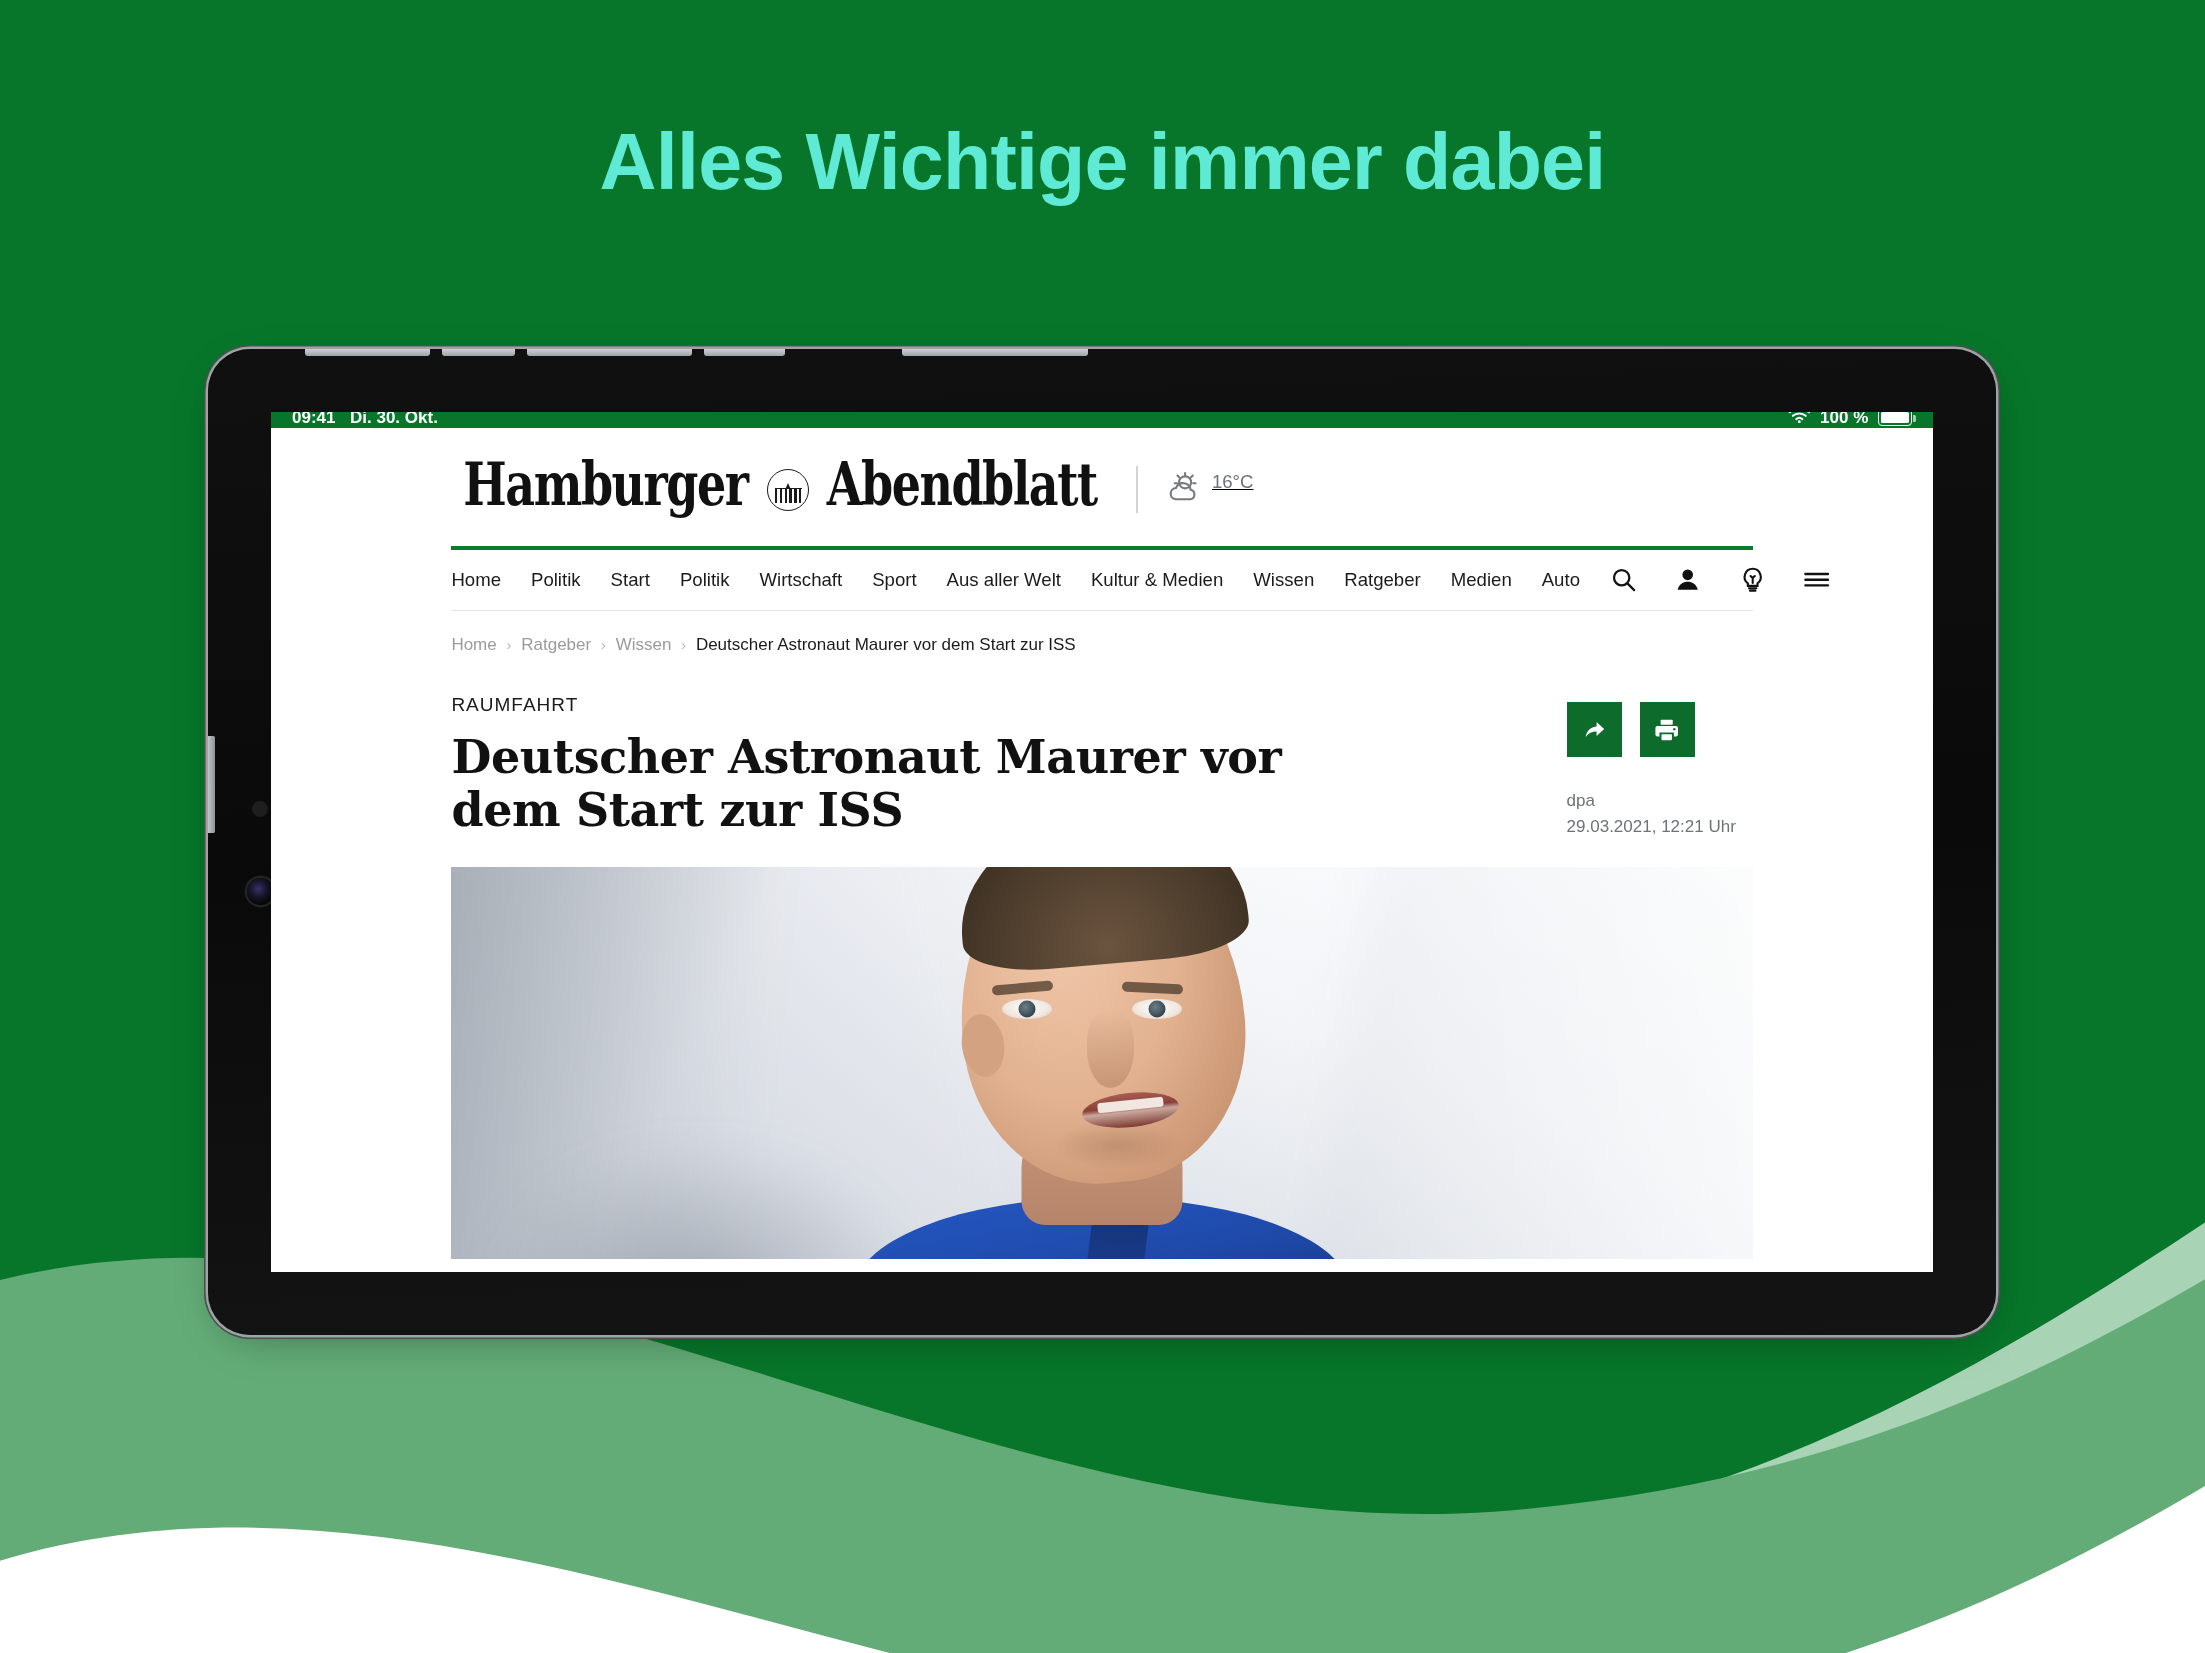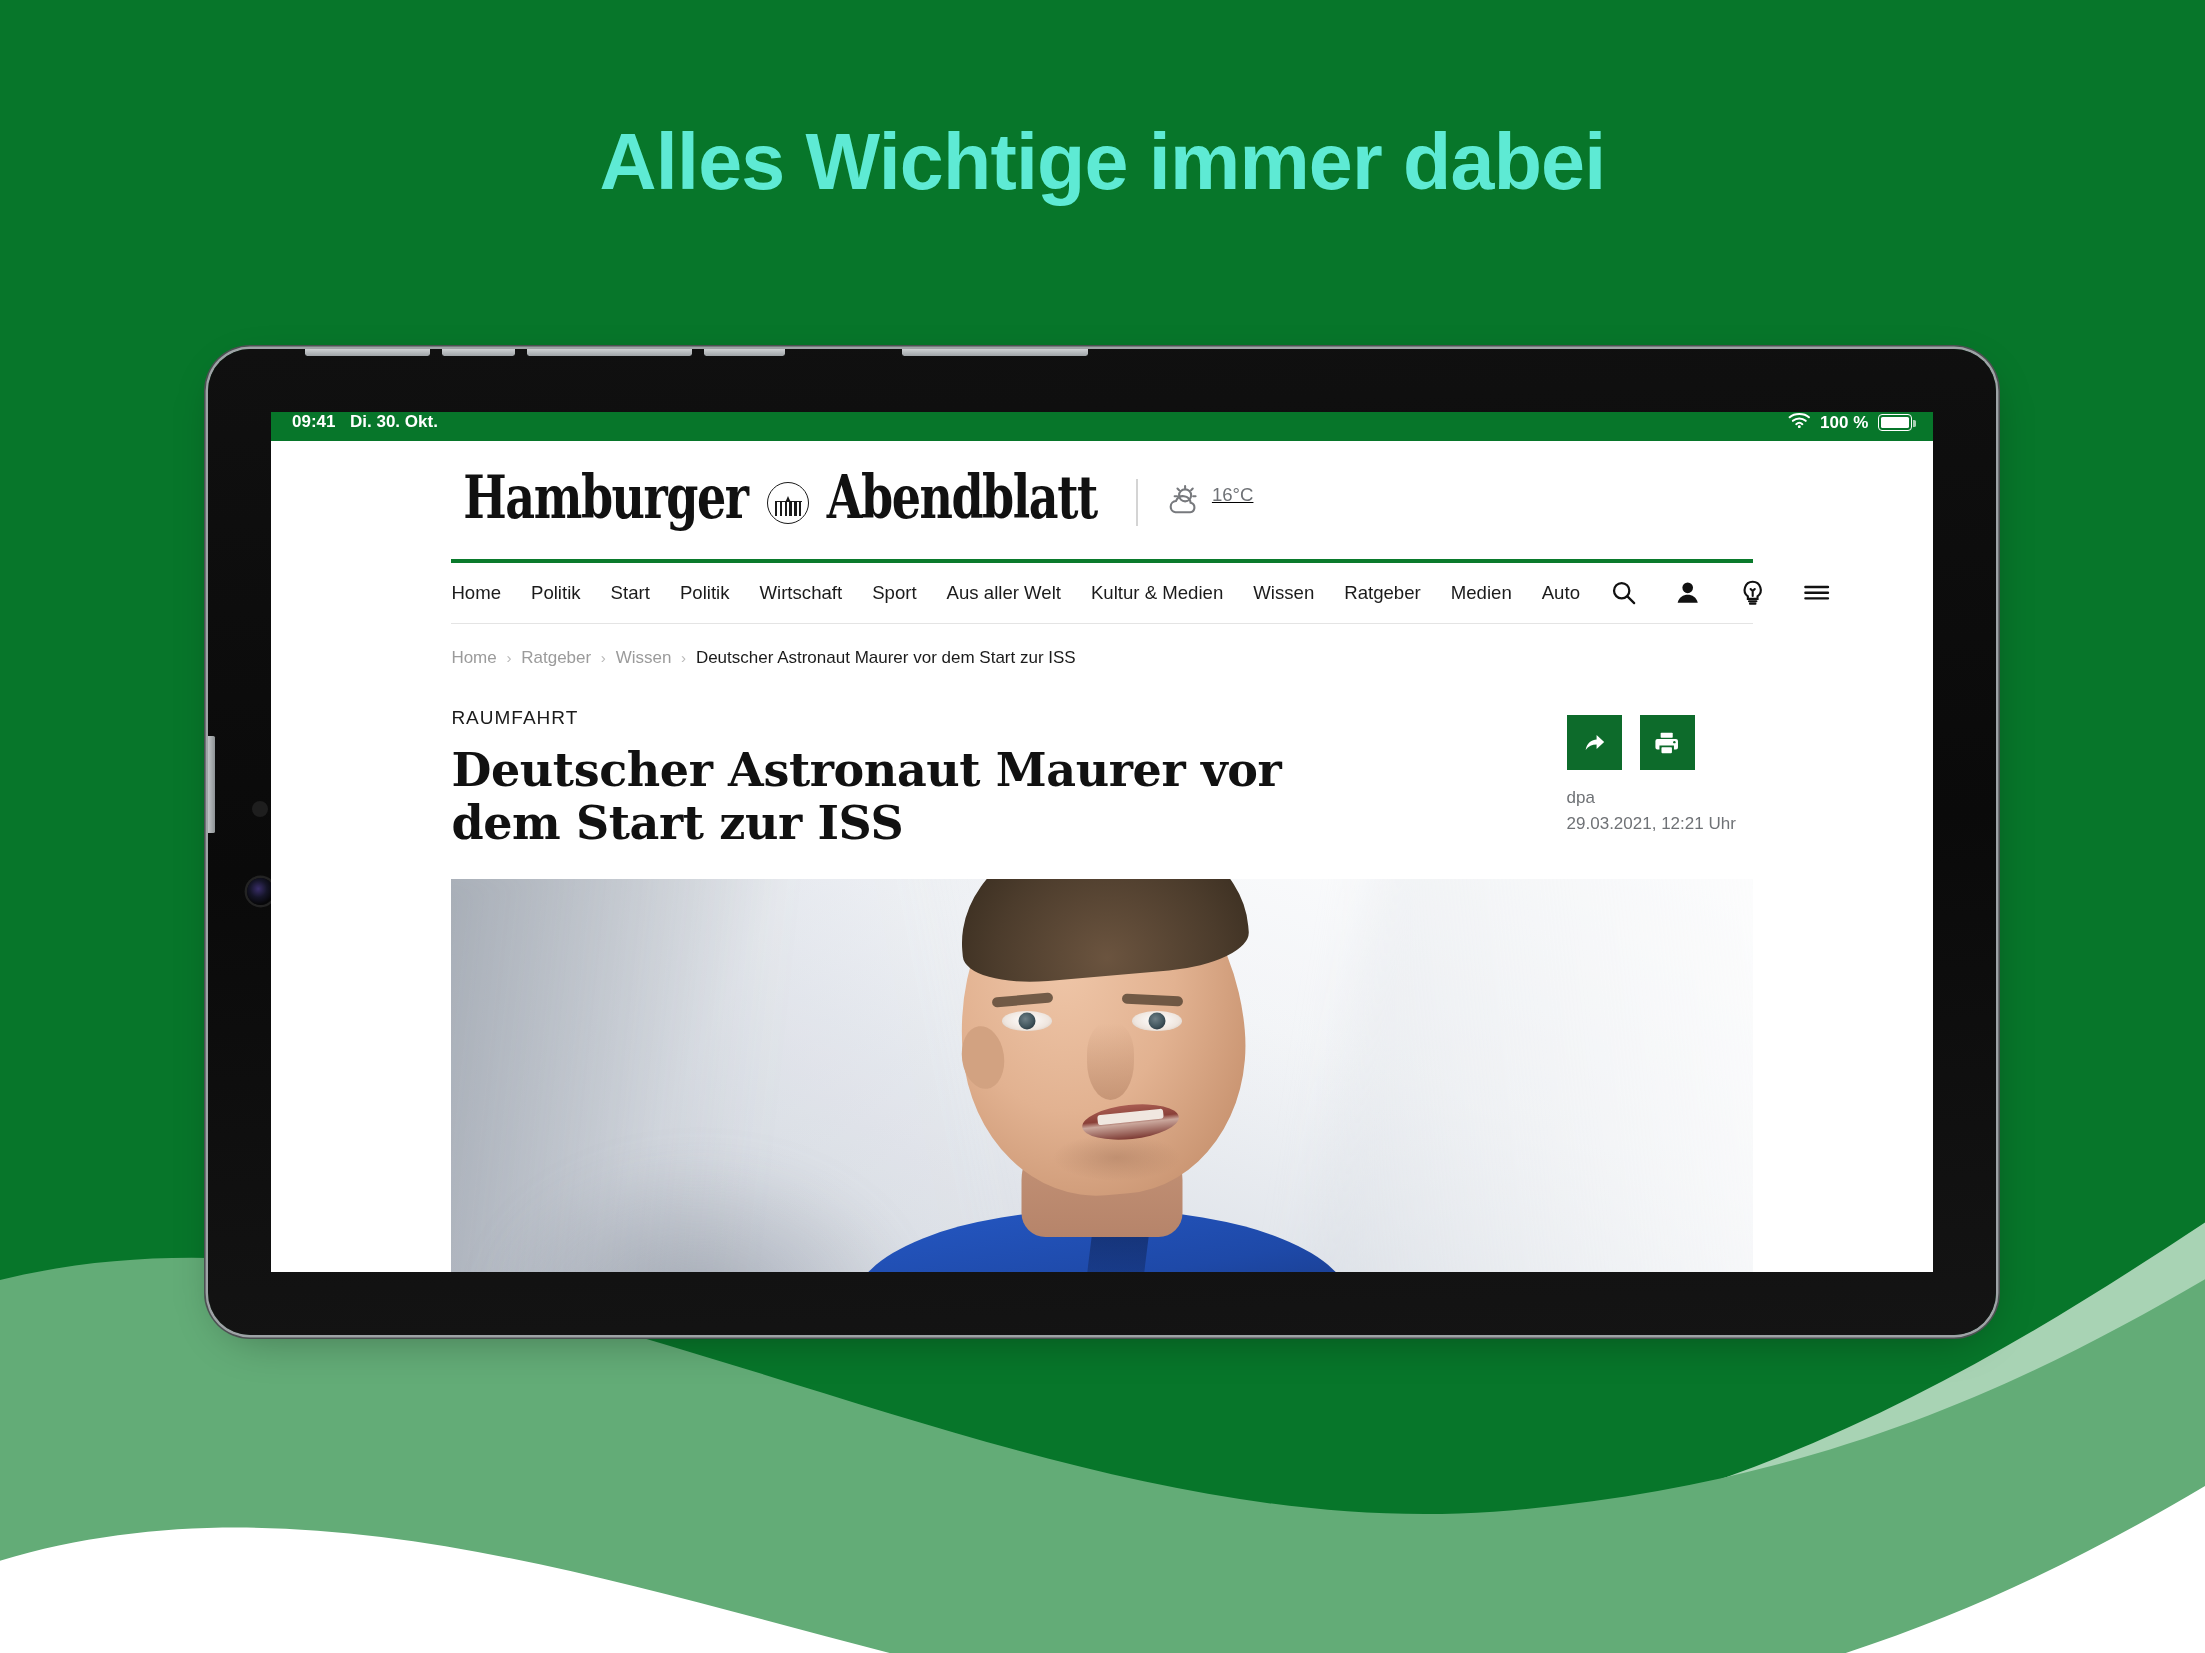--- a/index.html
+++ b/index.html
@@ -92,24 +92,24 @@
   #screen {
     position:absolute;
     left:63px; top:63px;
     width:1662px; height:860px;
     background:#ffffff;
     overflow:hidden;
   }
 
   
   #statusbar {
-    height:29px;
+    height:16px;
     background:#07762a;
     color:#ffffff;
-    display:flex; align-items:flex-start;
+    display:flex; align-items:flex-end;
     padding:0 21px;
     font-size:17px;
     font-weight:bold;
   }
   #status-left { display:flex; gap:14.5px; align-items:center; }
   #status-right { margin-left:auto; display:flex; gap:9.7px; align-items:center; }
   .battery-shell {
     position:relative;
     width:34px; height:17px;
     border:1.6px solid #ffffff; border-radius:4px;
@@ -224,21 +224,21 @@
     min-width:186px;
   }
   #action-buttons { display:flex; gap:18px; }
   .action-btn {
     width:55px; height:55px;
     background:#0d6b2b;
     display:flex; align-items:center; justify-content:center;
     cursor:pointer;
   }
   #byline {
-    margin-top:15px;
+    margin-top:31px;
     font-size:17px; line-height:1.5; color:#6f7276;
   }
 
   
   #lead-image {
     margin-top:27.4px;
     height:452px;
     position:relative;
     overflow:hidden;
     background:#e9ebee;

